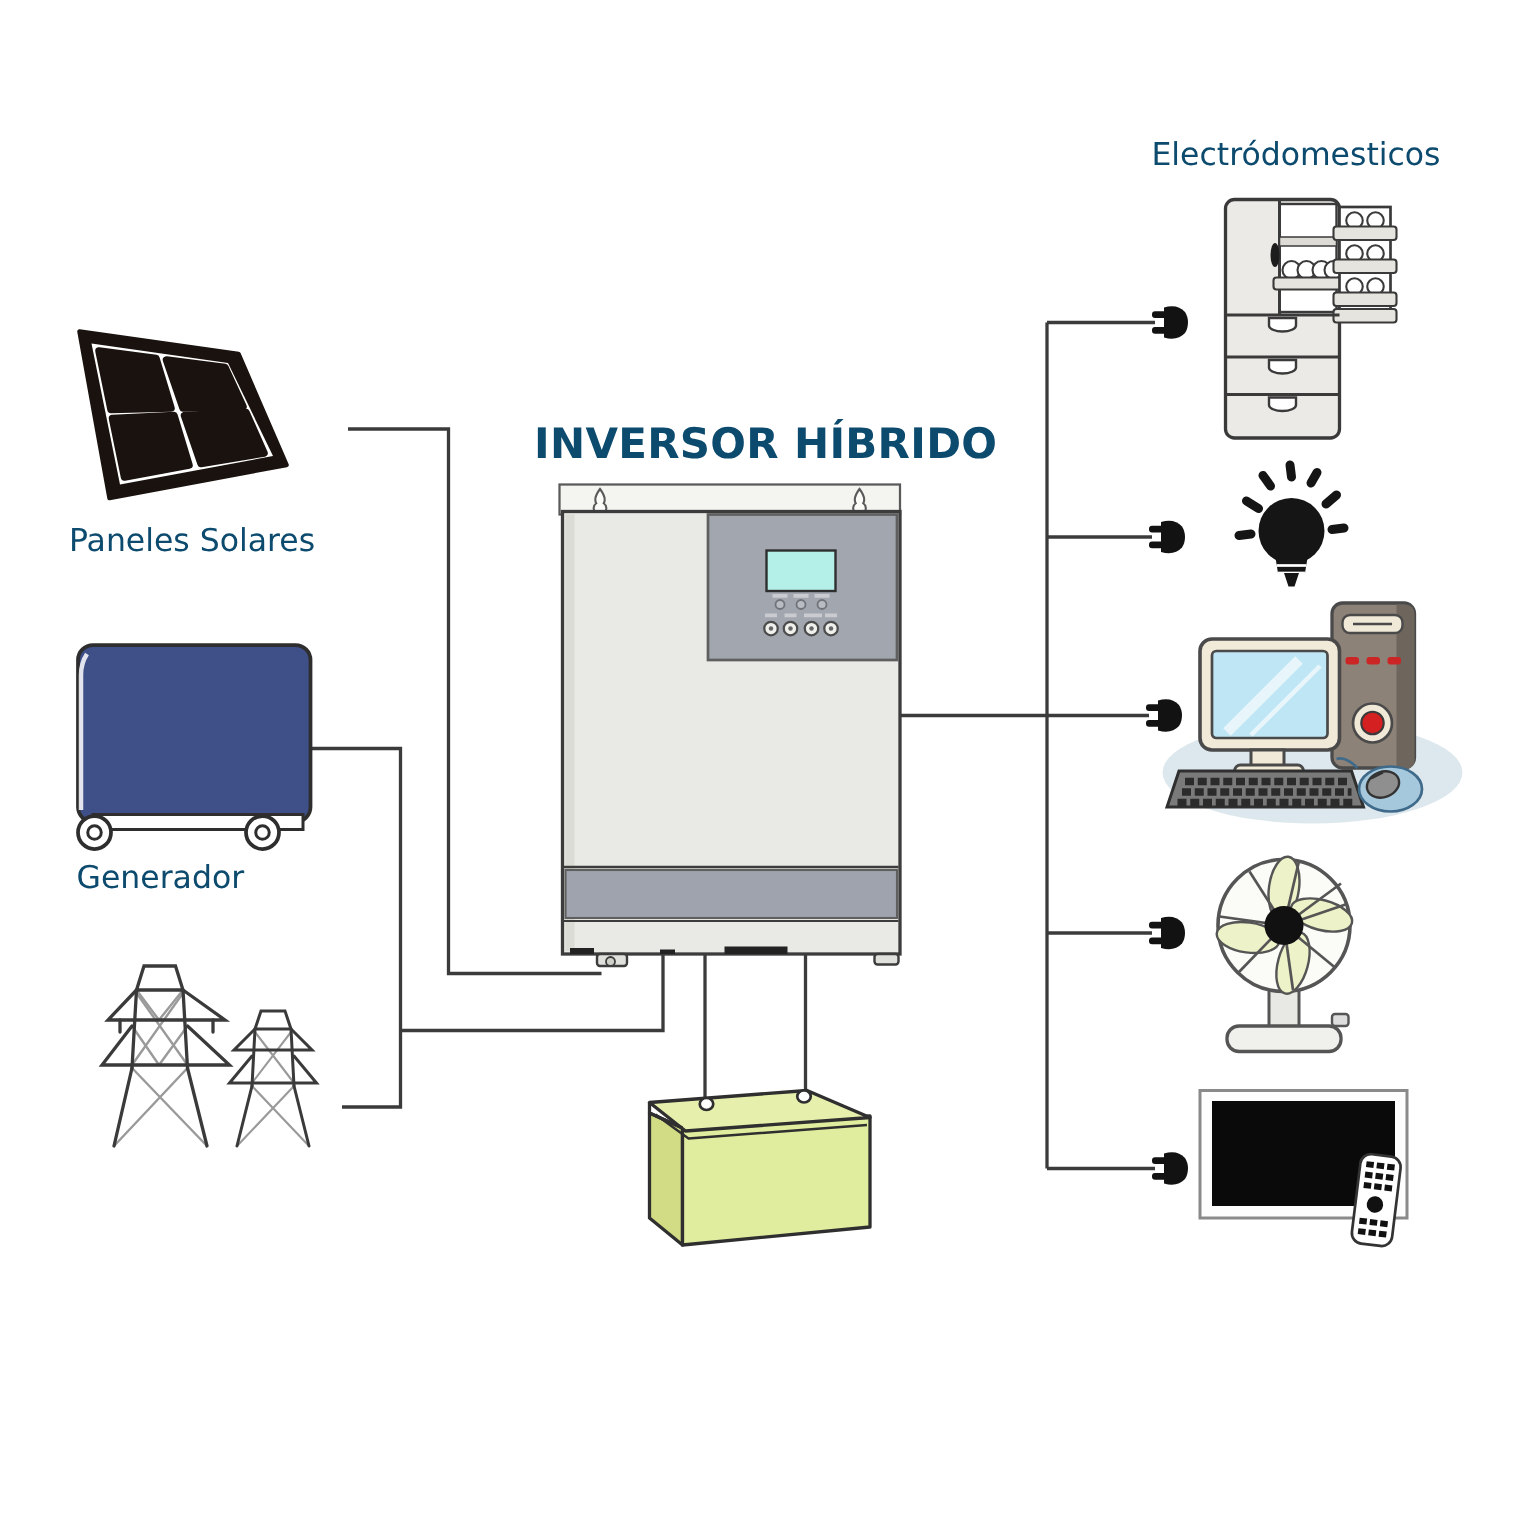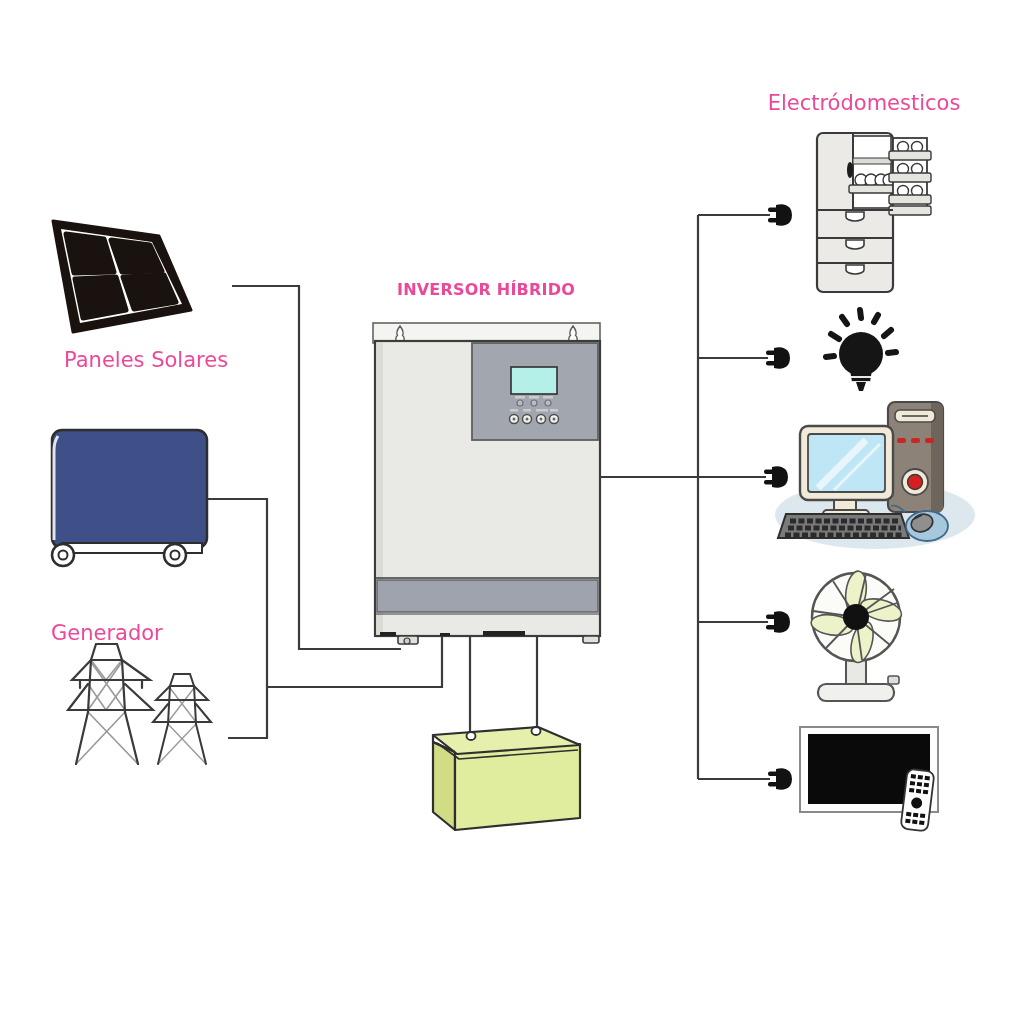--- a/index.html
+++ b/index.html
@@ -1,21 +1,21 @@
 <!DOCTYPE html>
 <html><head>
 <meta charset="utf-8">
 <style>
   html,body{margin:0;padding:0;}
   body{font-family:"DejaVu Sans","Liberation Sans",sans-serif;}
   .stage{position:relative;width:1024px;height:1024px;background:#ffffff;overflow:hidden;}
   .stage svg{position:absolute;left:0;top:0;}
-  .label{position:absolute;color:#ec4899;font-size:21px;line-height:1.1;white-space:nowrap;}
+  .label{position:absolute;color:#0c4a6e;font-size:21px;line-height:1.1;white-space:nowrap;}
   .label.center{text-align:center;}
-  .title{font-weight:bold;font-size:16px;letter-spacing:.2px;}
+  .title{font-weight:bold;font-size:28px;letter-spacing:.2px;}
 </style>
 </head>
 <body>
 
 <div class="stage">
 
   <svg width="1024" height="1024" viewBox="0 0 1024 1024">
 
     <g stroke="#3b3b3b" stroke-width="2.2" fill="none">
       <path d="M232,286 H299 V649 H401"></path>
@@ -309,19 +309,19 @@
     <use href="#plug" transform="translate(768,358)"></use>
     <use href="#plug" transform="translate(766,477)"></use>
     <use href="#plug" transform="translate(768,622)"></use>
     <use href="#plug" transform="translate(770,779)"></use>
   </svg>
 
   <div class="label center" style="left:754px;top:92px;width:220px;">Electródomesticos</div>
 
   <div class="label center title" style="left:356px;top:281px;width:260px;">INVERSOR HÍBRIDO</div>
 
-  <div class="label" style="left:64px;top:349px;">Paneles Solares</div>
-
-  <div class="label" style="left:51px;top:574px;margin-top:48px;">Generador</div>
+  <div class="label" style="left:46px;top:349px;">Paneles Solares</div>
+
+  <div class="label" style="left:51px;top:574px;">Generador</div>
 
 
 
 </div>
 
 </body></html>

